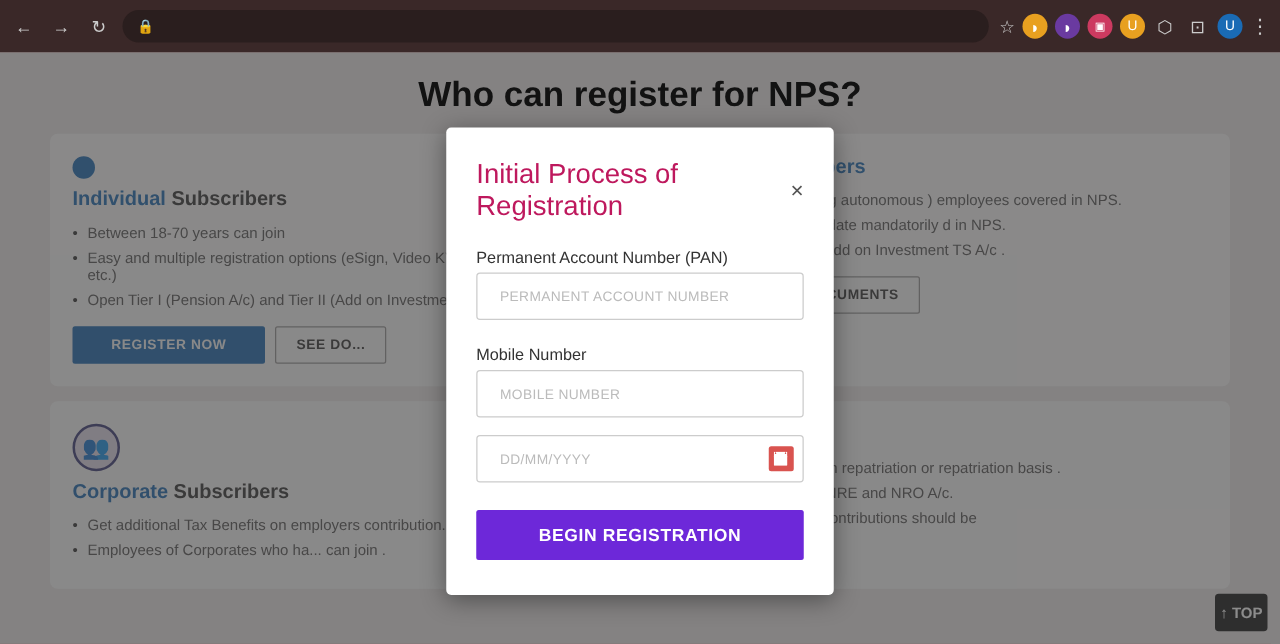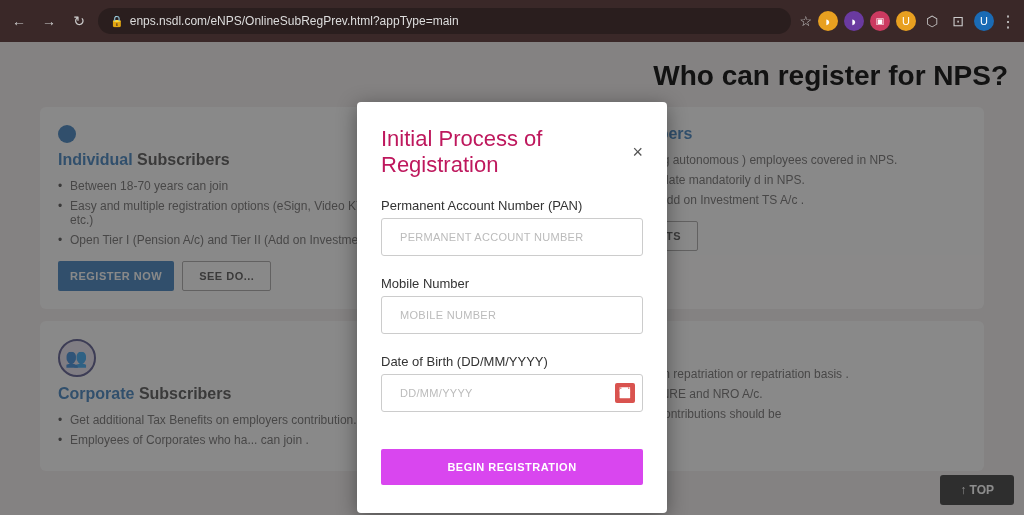--- a/index.html
+++ b/index.html
@@ -69,21 +69,21 @@
     .bg-content {
       position: absolute;
       top: 42px; left: 0;
       width: 1024px;
       height: 473px;
       background: #f0eded;
       overflow: hidden;
     }
 
     .bg-title {
-      text-align: right;
+      text-align: center;
       padding: 18px 16px 15px;
       font-size: 28px;
       font-weight: bold;
       color: #222;
     }
 
     .bg-cards {
       display: flex;
       gap: 20px;
       padding: 0 40px;
@@ -131,21 +131,21 @@
     .bg-card-buttons {
       display: flex;
       gap: 8px;
       margin-top: 14px;
     }
 
     .btn-blue {
       background: #1a6bb5;
       color: white;
       border: none;
-      padding: 8px 12px;
+      padding: 8px 31px;
       font-size: 11px;
       font-weight: bold;
       cursor: pointer;
       border-radius: 2px;
       letter-spacing: 0.5px;
     }
 
     .btn-outline {
       background: white;
       color: #333;
@@ -274,40 +274,40 @@
     }
 
     .date-icon::after {
       content: "📅";
       font-size: 11px;
       filter: brightness(0) invert(1);
     }
 
     .begin-btn {
       width: 100%;
-      margin-top: 23px;
-      background: #d946ef;
+      margin-top: 8px;
+      background: #6d28d9;
       color: white;
       border: none;
       padding: 12px;
-      font-size: 11px;
+      font-size: 14px;
       font-weight: bold;
       letter-spacing: 0.5px;
       cursor: pointer;
       border-radius: 2px;
     }
 
     
     .top-btn {
       position: absolute;
       bottom: 10px;
       right: 10px;
       background: #555;
       color: white;
-      padding: 8px 20px;
+      padding: 8px 4px;
       font-size: 12px;
       font-weight: bold;
       border-radius: 3px;
       z-index: 5;
       cursor: pointer;
       text-align: right;
     }
 
     .bg-cards-row2 {
       display: flex;
@@ -319,21 +319,20 @@
   </style>
 </head>
 <body>
 
 <div class="browser-chrome">
   <button class="nav-btn">←</button>
   <button class="nav-btn">→</button>
   <button class="nav-btn">↻</button>
   <div class="address-bar">
     <span style="color:#aaa;font-size:11px;">🔒</span>
-    <span class="address-text">enps.nsdl.com/eNPS/OnlineSubRegPrev.html?appType=main</span>
   </div>
   <div class="browser-icons">
     <span style="color:#ccc;font-size:14px;">☆</span>
     <div class="browser-icon" style="background:#e8a020;font-size:13px;">◗</div>
     <div class="browser-icon" style="background:#6a3aa0;font-size:13px;">◗</div>
     <div class="browser-icon" style="background:#cc3a60;font-size:9px;">▣</div>
     <div class="browser-icon" style="background:#e8a020;font-size:11px;">U</div>
     <div class="browser-icon" style="background:transparent;font-size:14px;color:#ccc;">⬡</div>
     <div class="browser-icon" style="background:transparent;font-size:14px;color:#ccc;">⊡</div>
     <div class="browser-icon" style="background:#1a6bb5;font-size:11px;">U</div>
@@ -421,21 +420,20 @@
   
   <div class="form-group">
     <label class="form-label">Mobile Number</label>
     <input class="form-input" type="tel" placeholder="MOBILE NUMBER" style="">
   </div>
 
   
 
   
   <div class="form-group">
-    <label class="form-label">Date of Birth (DD/MM/YYYY)</label>
     <div class="date-input-wrap">
       <input class="form-input" type="text" placeholder="DD/MM/YYYY" style="">
       <div class="date-icon"></div>
     </div>
   </div>
 
   
   <button class="begin-btn">BEGIN REGISTRATION</button>
 </div>
 

